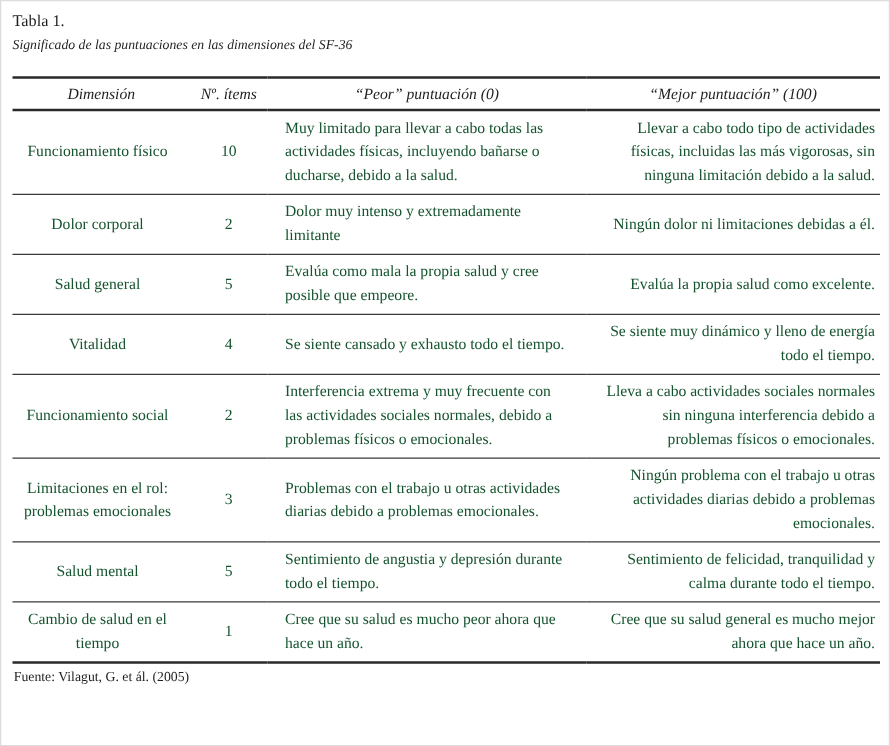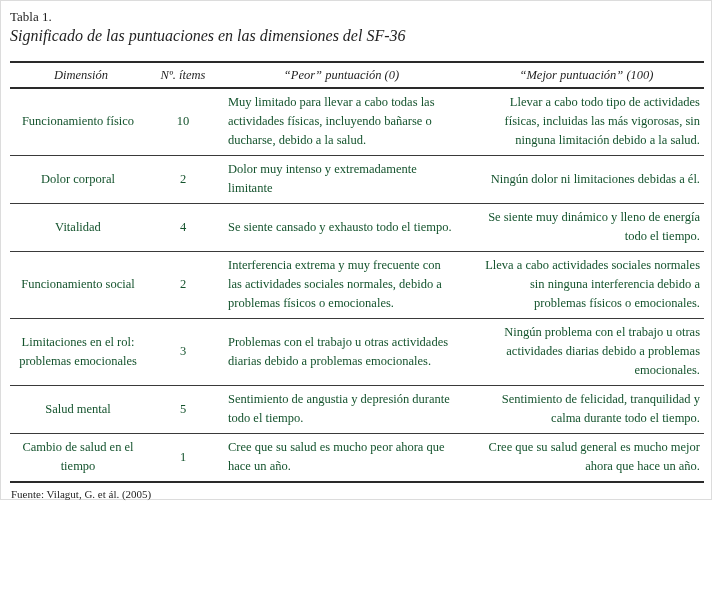--- a/index.html
+++ b/index.html
@@ -4,32 +4,32 @@
 <style>
   * { margin: 0; padding: 0; box-sizing: border-box; }
   html, body { background: #ffffff; }
   body {
     width: 712px; height: 597px;
     font-family: "Liberation Serif", "DejaVu Serif", serif;
     color: #1f1f1f;
     overflow: hidden;
   }
   .page {
-    width: 712px; height: 500px;
+    width: 712px; height: 597px;
     border: 1px solid #dcdcdc;
     background: #ffffff;
     padding: 6px 9px 0 9px;
   }
   .table-label {
     font-size: 13px;
     line-height: 19px;
     color: #1f1f1f;
   }
   .table-caption {
-    font-size: 16px;
+    font-size: 11px;
     font-style: italic;
     line-height: 20px;
     color: #1f1f1f;
   }
   table.sf36 {
     width: 694px;
     border-collapse: collapse;
     table-layout: fixed;
     margin-top: 15px;
     border-top: 2px solid #2a2a2a;
@@ -102,20 +102,26 @@
   </tr>
 
 
   <tr>
     <td class="cell-dimension">Dolor corporal</td>
     <td class="cell-items">2</td>
     <td class="cell-worst">Dolor muy intenso y extremadamente limitante</td>
     <td class="cell-best">Ningún dolor ni limitaciones debidas a él.</td>
   </tr>
 
+  <tr>
+    <td class="cell-dimension">Salud general</td>
+    <td class="cell-items">5</td>
+    <td class="cell-worst">Evalúa como mala la propia salud y cree posible que empeore.</td>
+    <td class="cell-best">Evalúa la propia salud como excelente.</td>
+  </tr>
 
   <tr>
     <td class="cell-dimension">Vitalidad</td>
     <td class="cell-items">4</td>
     <td class="cell-worst">Se siente cansado y exhausto todo el tiempo.</td>
     <td class="cell-best">Se siente muy dinámico y lleno de energía todo el tiempo.</td>
   </tr>
 
   <tr>
     <td class="cell-dimension">Funcionamiento social</td>

